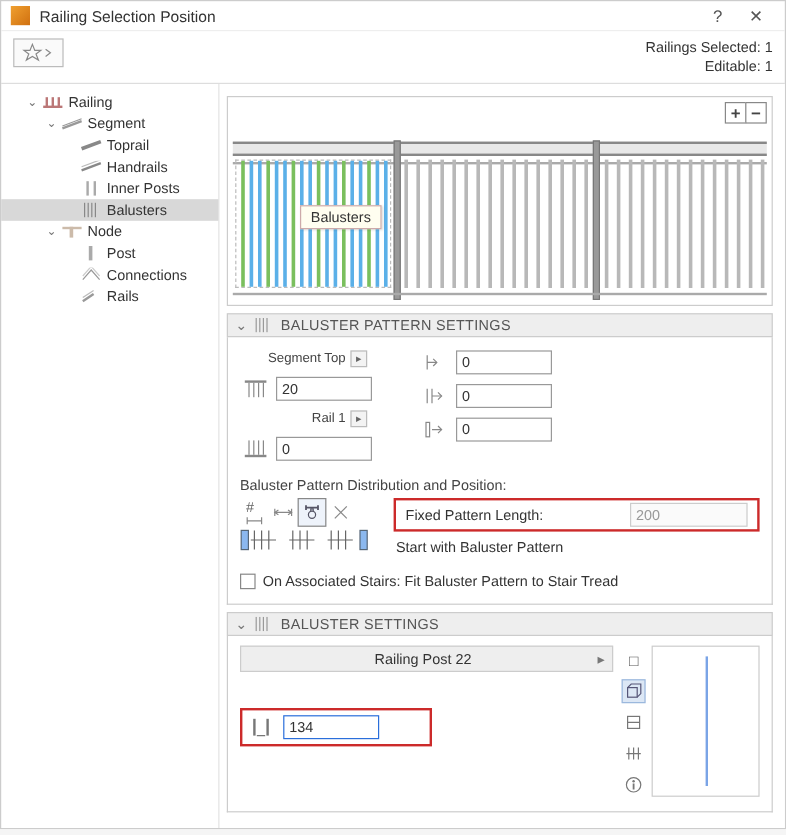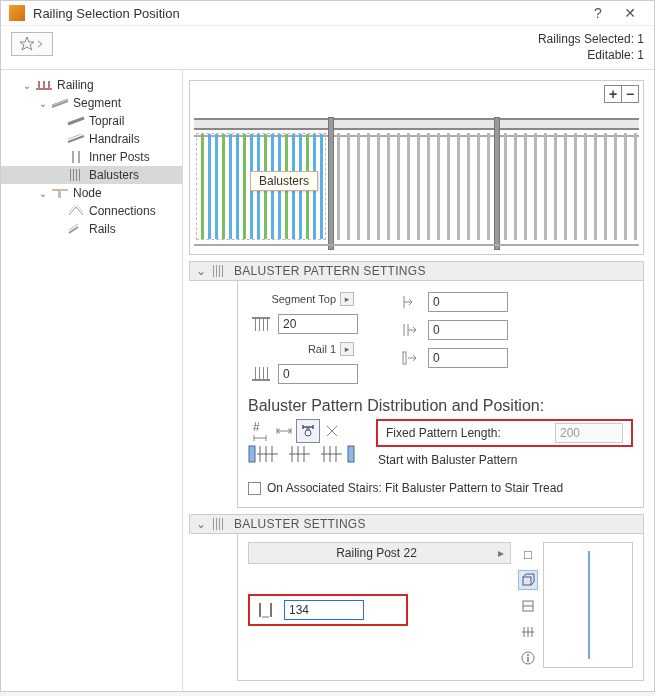--- a/index.html
+++ b/index.html
@@ -33,21 +33,21 @@
   .zB{left:143px;width:160px;}
   .zC{left:310px;width:140px;}
   .bal{position:absolute;top:0;bottom:0;width:3px;}
   .gA{background:#7abf5e;} .bA{background:#5bb0e8;} .gr{background:#b8b8b8;}
   .post{position:absolute;top:-4px;bottom:-4px;width:6px;background:#999;border:1px solid #777;}
   .tag{position:absolute;left:60px;top:90px;background:#fffef0;border:1px solid #caa;padding:2px 8px;font-size:12px;box-shadow:1px 1px 2px rgba(0,0,0,.15);}
   .panelhdr{display:flex;align-items:center;background:#eee;border:1px solid #ccc;padding:2px 6px;margin-top:6px;}
   .panelhdr .collapse{width:14px;color:#777;cursor:pointer;}
   .panelhdr .hicon{width:18px;display:flex;align-items:center;justify-content:center;margin-right:6px;}
   .panelhdr .htxt{font-weight:400;letter-spacing:.3px;color:#555;text-align:center;}
-  .panelbody{border:1px solid #ccc;border-top:none;padding:8px 10px 12px 10px;margin-left:48px;}
+  .panelbody{border:1px solid #ccc;border-top:none;padding:8px 10px 12px 10px;}
   .row{display:flex;align-items:center;margin:3px 0;}
   .lbl{font-size:11px;color:#444;}
   .inp{border:1px solid #999;padding:2px 4px;width:80px;height:20px;font-size:12px;}
   .inp[readonly]{color:#999;background:#fafafa;}
   .glyphbox{width:26px;height:20px;display:flex;align-items:center;justify-content:center;margin-right:4px;}
   .tinybtn{border:1px solid #bbb;background:#f3f3f3;width:14px;height:14px;display:flex;align-items:center;justify-content:center;font-size:9px;color:#666;cursor:pointer;}
   .dist-row{display:flex;align-items:flex-start;margin-top:4px;}
   .dist-icons{display:flex;flex-direction:column;margin-right:18px;}
   .dist-top{display:flex;align-items:center;}
   .modebtn{width:24px;height:24px;border:1px solid transparent;display:flex;align-items:center;justify-content:center;cursor:pointer;}
@@ -167,20 +167,29 @@
             <svg width="18" height="12">
               <rect x="1" y="2" width="16" height="2" fill="#cba"></rect>
               <rect x="7" y="2" width="3" height="9" fill="#cba"></rect>
             </svg>
           </span>
         <span>Node</span>
       </div>
       <div class="titem ind3 selectable">
           <span class="exp"></span>
           <span class="ticon">
+            <svg width="12" height="14">
+              <rect x="4" y="1" width="3" height="12" fill="#aaa"></rect>
+            </svg>
+          </span>
+          <span>Post</span>
+        </div>
+      <div class="titem ind3 selectable">
+          <span class="exp"></span>
+          <span class="ticon">
             <svg width="16" height="12">
               <path d="M1 10 L8 2 L15 10" fill="none" stroke="#999"></path>
               <path d="M1 7 L8 -1 L15 7" fill="none" stroke="#ccc"></path>
             </svg>
           </span>
           <span>Connections</span>
         </div>
       <div class="titem ind3 selectable">
           <span class="exp"></span>
           <span class="ticon">
@@ -336,21 +345,21 @@
                     <rect x="3" y="2" width="3" height="12" fill="none" stroke="#888"></rect>
                     <path d="M8 8 h8" stroke="#888"></path>
                     <path d="M13 5 l3 3 l-3 3" stroke="#888" fill="none"></path>
                   </svg>
                 </span>
               <input class="inp" value="0" style="">
             </div>
           </div>
         </div>
 
-        <div class="lbl" style="margin-top:10px;font-size:16px;">Baluster Pattern Distribution and Position:</div>
+        <div class="lbl" style="margin-top:10px;font-size:12px;">Baluster Pattern Distribution and Position:</div>
 
         <div class="dist-row">
           <div class="dist-icons">
             <div class="dist-top">
               <div class="modebtn">
                   <svg width="20" height="20">
                     <text x="3" y="10" font-size="9" fill="#666">#</text>
                     <path d="M4 17 h12 M4 14 v6 M16 14 v6" stroke="#888"></path>
                   </svg>
                 </div>
@@ -395,21 +404,21 @@
                     <line x1="88" y1="3" x2="88" y2="19"></line>
                   </g>
                   <line x1="73" y1="11" x2="94" y2="11" stroke="#666"></line>
                   <rect x="100" y="3" width="6" height="16" fill="#8bb8ef" stroke="#567"></rect>
                 </svg>
             </div>
           </div>
           <div style="flex:1;">
             <div class="fpl redbox">
               <span class="lab">Fixed Pattern Length:</span>
-              <input class="inp" readonly="" style="width: 68px; border-color: rgb(204, 204, 204);" value="200">
+              <input class="inp" readonly="" style="width: 98px; border-color: rgb(204, 204, 204);" value="200">
             </div>
             <div style="padding:6px 2px;">Start with Baluster Pattern</div>
           </div>
         </div>
 
         <div class="chkrow">
           <div class="chk"></div>
           <span>On Associated Stairs: Fit Baluster Pattern to Stair Tread</span>
         </div>
       </div>

